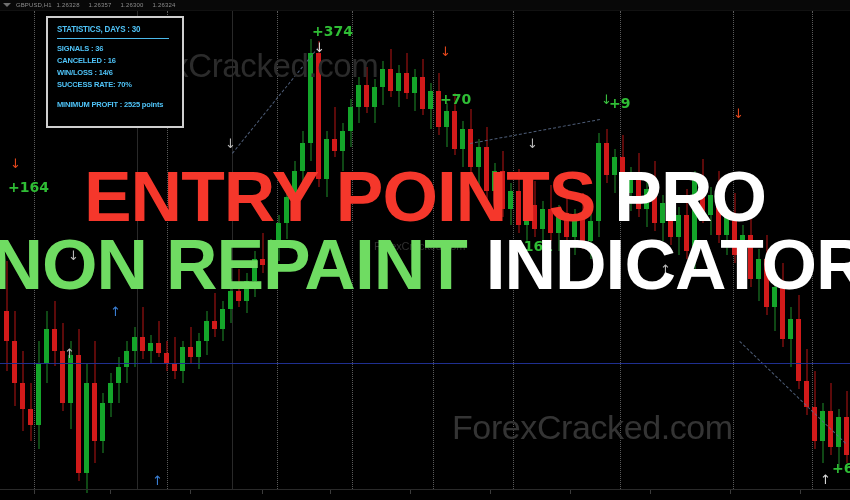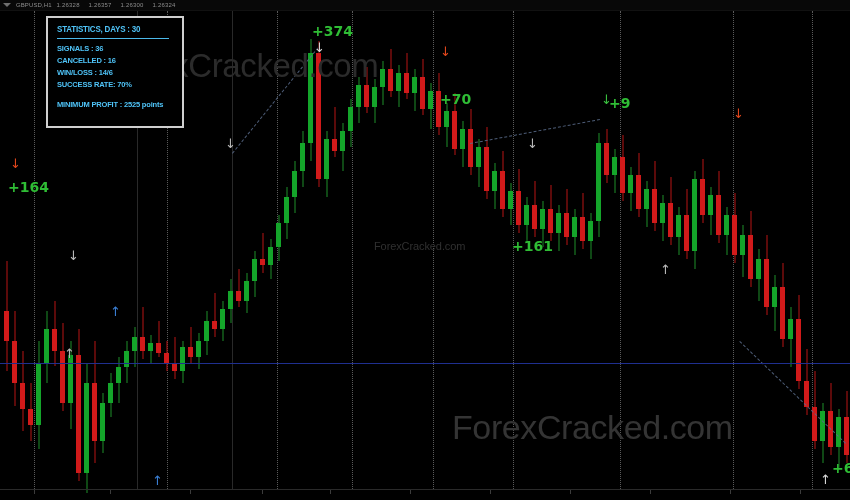--- a/index.html
+++ b/index.html
@@ -684,14 +684,24 @@
     <div class="row title">STATISTICS, DAYS : 30</div>
     <div class="sep"></div>
     <div class="row">SIGNALS : 36</div>
     <div class="row">CANCELLED : 16</div>
     <div class="row">WIN/LOSS : 14/6</div>
     <div class="row">SUCCESS RATE: 70%</div>
     <div class="gap"></div>
     <div class="row profit">MINIMUM PROFIT : 2525 points</div>
   </div>
 
+  <div id="headline">
+    <div class="hl-line" id="hl1">
+      <span class="hl-red">ENTRY POINTS</span>
+      <span class="hl-white">PRO</span>
+    </div>
+    <div class="hl-line" id="hl2">
+      <span class="hl-green">NON REPAINT</span>
+      <span class="hl-white">INDICATOR</span>
+    </div>
+  </div>
 
 </div>
 
 </body></html>

